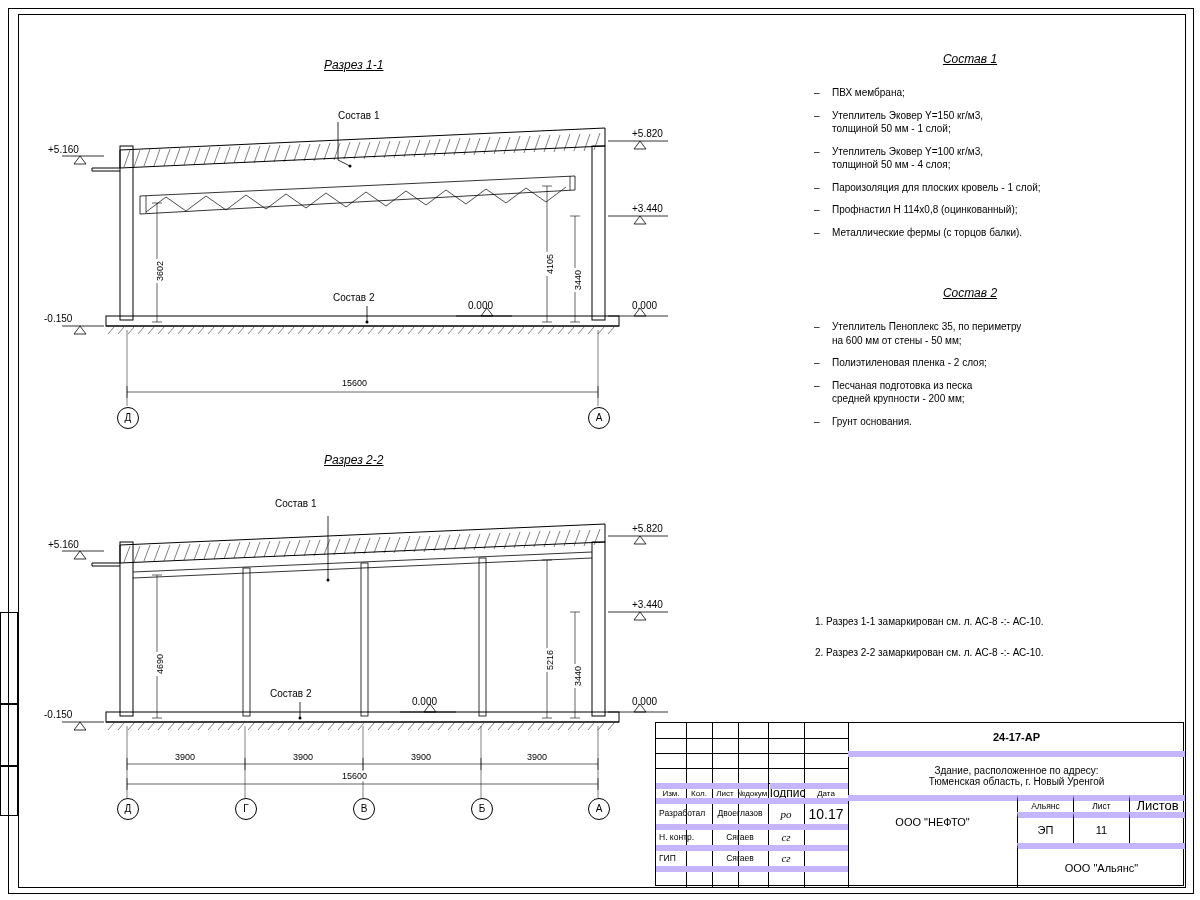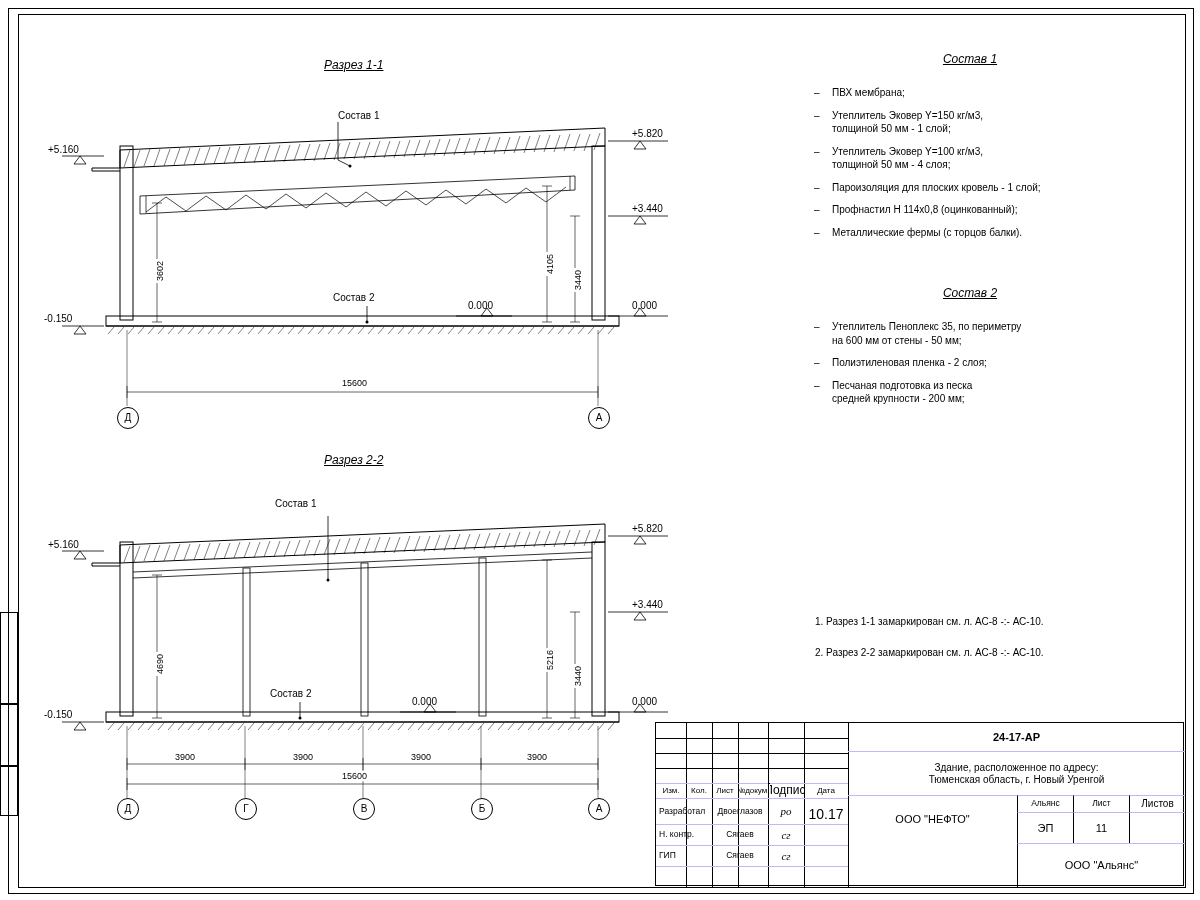--- a/index.html
+++ b/index.html
@@ -107,21 +107,21 @@
     position: absolute;
     box-sizing: border-box;
     display: flex;
     align-items: center;
     justify-content: center;
     text-align: center;
     overflow: hidden;
     line-height: 1.15;
   }
   #stamp .bl { border-left: 1px solid #000; }
-  #stamp .bt { border-top: 1px solid #c4b5fd; }
+  #stamp .bt { border-top: 6px solid #c4b5fd; }
 
   .sig {
     font-family: "Liberation Serif", serif;
     font-style: italic;
     font-size: 11px;
   }
 
   
   .side-box { position: absolute; border: 1px solid #000; box-sizing: border-box; }
   .side-text {
@@ -557,20 +557,21 @@
   </div>
 
   <div class="abs" style="left:810px; top:286px; width:330px;">
     <div class="title-ul center" style="display:block; margin-left:105px; width:110px; text-align:center;">Состав 2</div>
     <div style="height:20px;"></div>
     <div class="spec-item">Утеплитель Пеноплекс 35, по периметру
 на 600 мм от стены                 - 50 мм;</div>
     <div class="spec-item">Полиэтиленовая пленка - 2 слоя;</div>
     <div class="spec-item">Песчаная подготовка из песка
 средней крупности               - 200 мм;</div>
+    <div class="spec-item">Грунт основания.</div>
   </div>
 
   <div class="abs" style="left:815px; top:616px; width:340px;">
     <div class="txt" style="position:relative; left:0; top:0; display:block;">1. Разрез 1-1 замаркирован см. л. АС-8 -:- АС-10.</div>
     <div class="txt" style="position:relative; left:0; top:18px; display:block;">2. Разрез 2-2 замаркирован см. л. АС-8 -:- АС-10.</div>
   </div>
 
   <div id="stamp">
 
     <div class="cell" style="left:0; top:15px; width:192px; height:0; border-top:1px solid #000;"></div>
@@ -613,21 +614,21 @@
 
     <div class="cell bt" style="left:192px; top:28px; width:337px; height:44px; flex-direction:column; font-size:10px;">
       <span>Здание, расположенное по адресу:</span>
       <span>Тюменская область, г. Новый Уренгой</span>
     </div>
 
     <div class="cell bt" style="left:192px; top:72px; width:169px; height:48px; font-size:11px;">ООО "НЕФТО"</div>
 
     <div class="cell bt bl" style="left:361px; top:72px; width:56px; height:17px; font-size:8.5px;">Альянс</div>
     <div class="cell bt bl" style="left:417px; top:72px; width:56px; height:17px; font-size:8.5px;">Лист</div>
-    <div class="cell bt bl" style="left:473px; top:72px; width:56px; height:17px; font-size:10px;">Листов</div>
+    <div class="cell bt bl" style="left:473px; top:72px; width:56px; height:17px; font-size:13px;">Листов</div>
 
     <div class="cell bt bl" style="left:361px; top:89px; width:56px; height:31px; font-size:11px;">ЭП</div>
     <div class="cell bt bl" style="left:417px; top:89px; width:56px; height:31px; font-size:11px;">11</div>
     <div class="cell bt bl" style="left:473px; top:89px; width:56px; height:31px; font-size:11px;"></div>
 
     <div class="cell bt bl" style="left:361px; top:120px; width:168px; height:44px; font-size:11px;">ООО "Альянс"</div>
   </div>
 
 </div>
 

